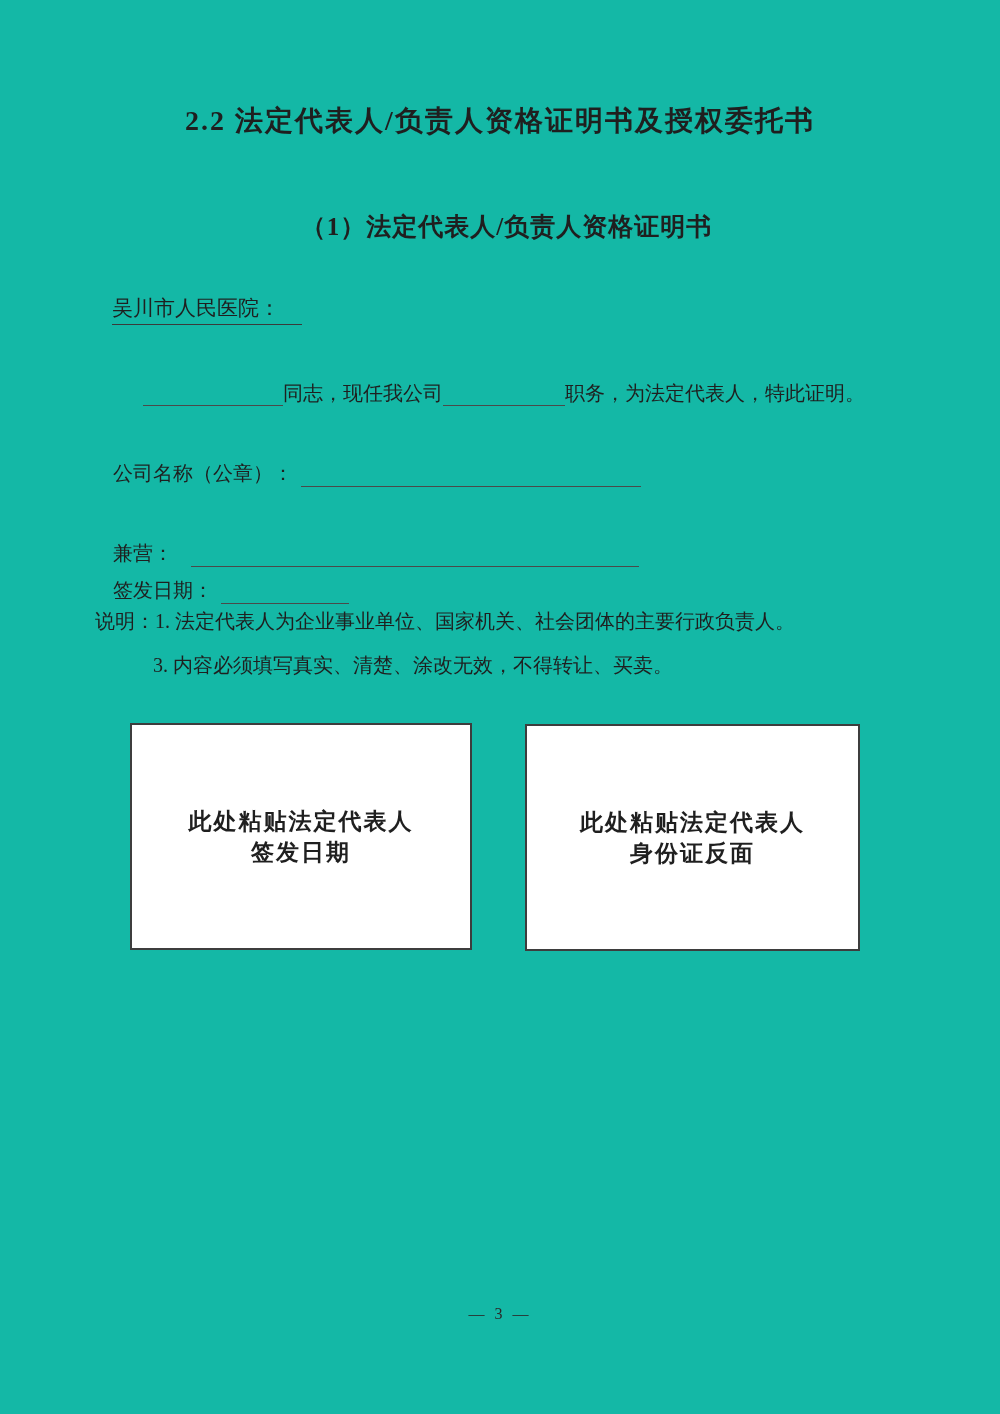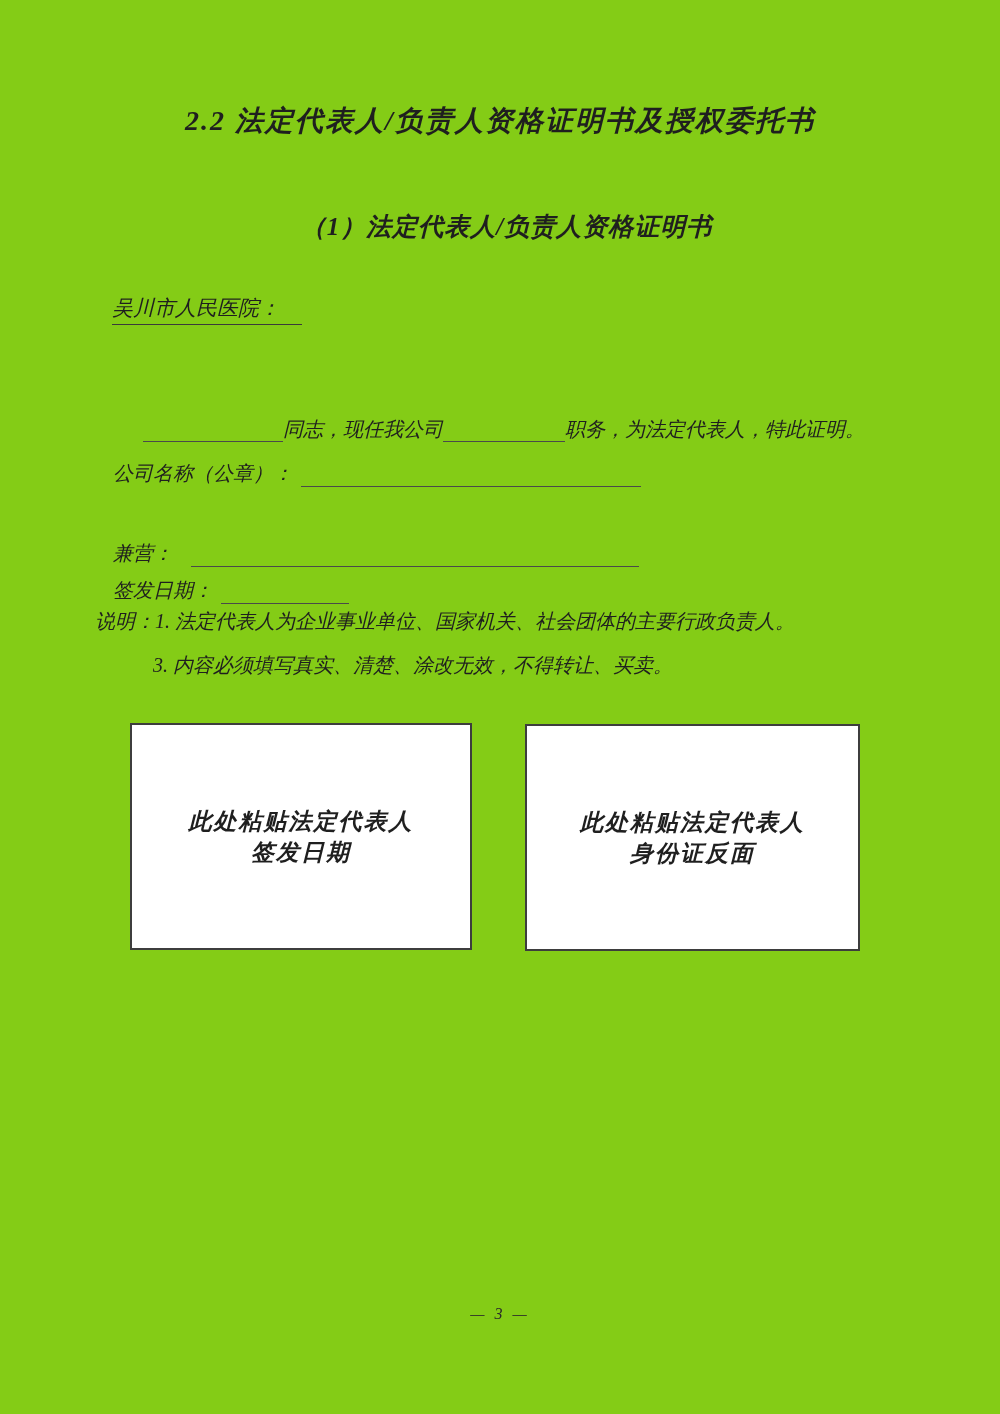--- a/index.html
+++ b/index.html
@@ -7,23 +7,22 @@
   body {
     width: 1000px;
     height: 1414px;
     position: relative;
     font-family: "Liberation Serif", "DejaVu Serif", serif;
     color: #1f1f1f;
   }
   .page {
     position: absolute;
     inset: 0;
-    background: #84cc16;
+    background: #14b8a6;
     overflow: hidden;
-    font-style: italic;
   }
   .doc-title {
     position: absolute;
     top: 102px;
     left: 0;
     width: 100%;
     text-align: center;
     font-size: 28px;
     font-weight: bold;
     letter-spacing: 2px;
@@ -52,21 +51,20 @@
     display: inline-block;
   }
   .statement {
     position: absolute;
     top: 380px;
     left: 95px;
     width: 810px;
     font-size: 20px;
     line-height: 26px;
     white-space: nowrap;
-    margin-top: 36px;
   }
   .blank {
     display: inline-block;
     border-bottom: 1.5px solid #4a4a4a;
     height: 20px;
     vertical-align: bottom;
   }
   .field-row {
     position: absolute;
     left: 113px;

